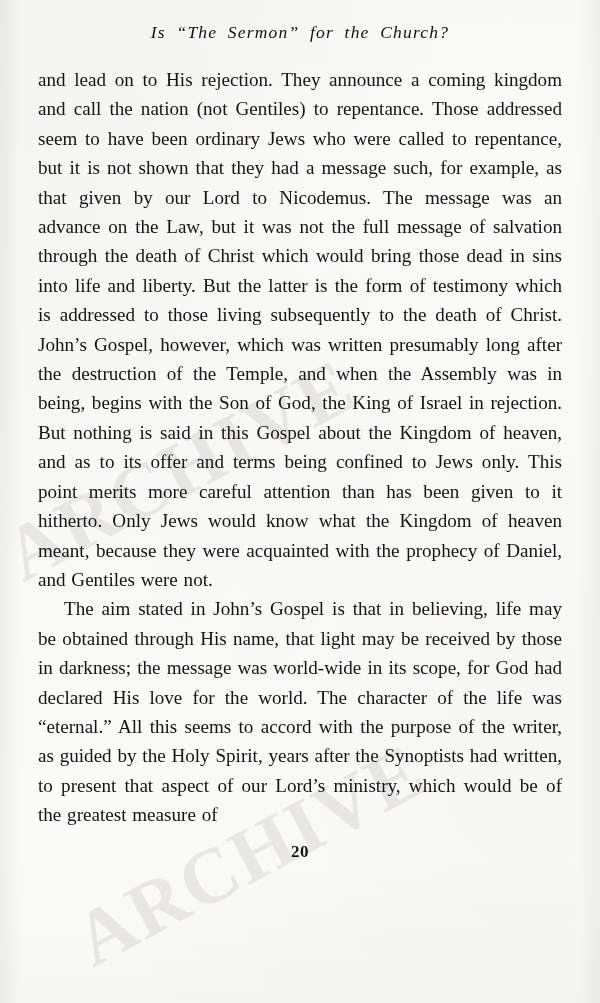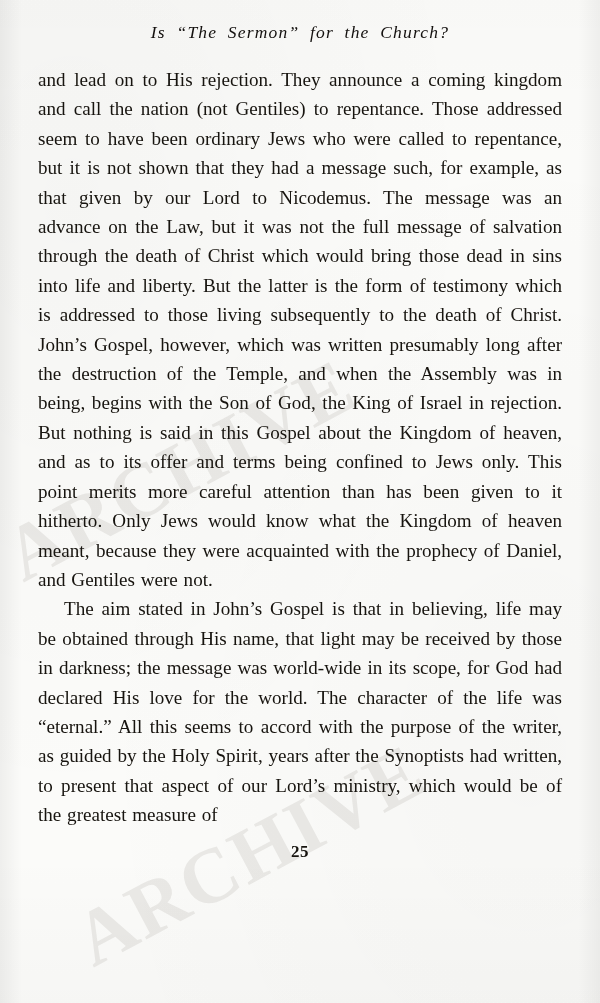--- a/index.html
+++ b/index.html
@@ -133,15 +133,15 @@
   <div class="edge-shade-left"></div>
   <div class="edge-shade-right"></div>
 
   <div class="running-head">Is “The Sermon” for the Church?</div>
 
   <div class="body-text">
     <p>and lead on to His rejection. They announce a coming kingdom and call the nation (not Gentiles) to repentance. Those addressed seem to have been ordinary Jews who were called to repentance, but it is not shown that they had a message such, for example, as that given by our Lord to Nicodemus. The message was an advance on the Law, but it was not the full message of salvation through the death of Christ which would bring those dead in sins into life and liberty. But the latter is the form of testimony which is addressed to those living subsequently to the death of Christ. John’s Gospel, however, which was written presumably long after the destruction of the Temple, and when the Assembly was in being, begins with the Son of God, the King of Israel in rejection. But nothing is said in this Gospel about the Kingdom of heaven, and as to its offer and terms being confined to Jews only. This point merits more careful attention than has been given to it hitherto. Only Jews would know what the Kingdom of heaven meant, because they were acquainted with the prophecy of Daniel, and Gentiles were not.</p>
     <p class="indent">The aim stated in John’s Gospel is that in believing, life may be obtained through His name, that light may be received by those in darkness; the message was world-wide in its scope, for God had declared His love for the world. The character of the life was “eternal.” All this seems to accord with the purpose of the writer, as guided by the Holy Spirit, years after the Synoptists had written, to present that aspect of our Lord’s ministry, which would be of the greatest measure of</p>
   </div>
 
-  <div class="folio">25</div>
+  <div class="folio">20</div>
 
 </div>
 
 </body></html>

